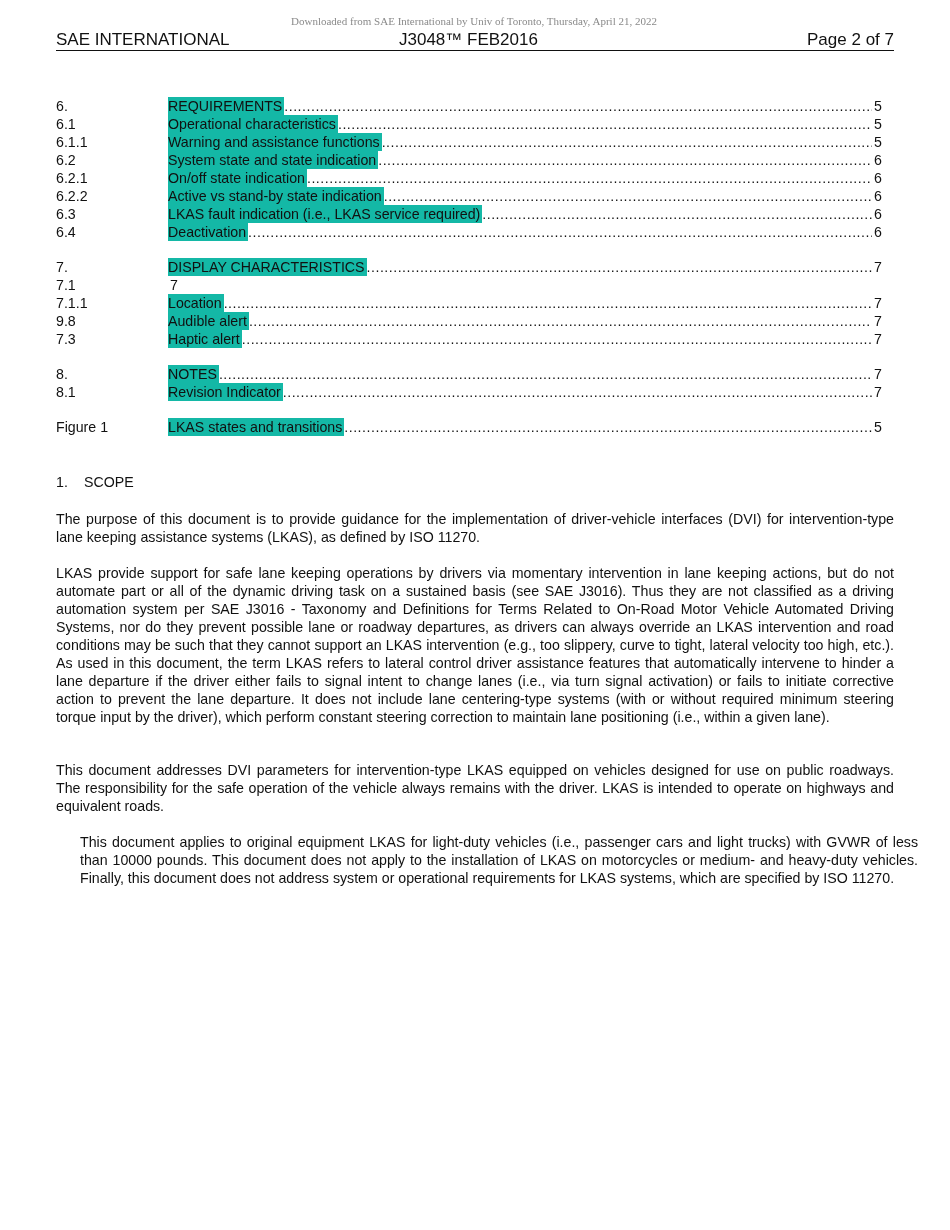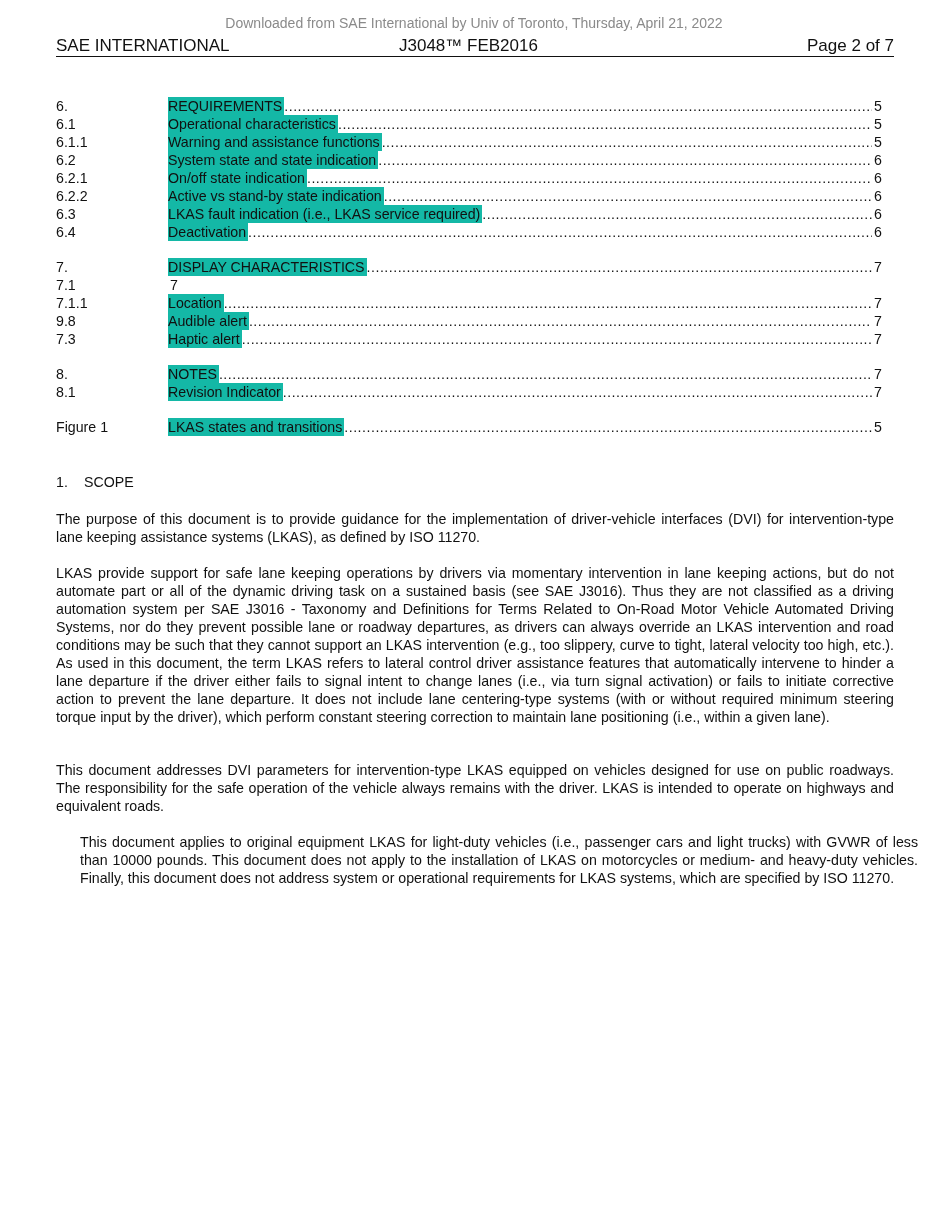--- a/index.html
+++ b/index.html
@@ -2,24 +2,24 @@
 <html><head>
   <meta charset="utf-8">
   <style>
     html, body { margin: 0; padding: 0; background: #ffffff; }
     body {
       width: 950px; height: 1230px; position: relative; overflow: hidden;
       font-family: "Liberation Sans", sans-serif; color: #111;
     }
     .download-note {
       position: absolute; top: 15px; left: 0; width: 948px; text-align: center;
-      font-family: Liberation Sans, sans-serif; font-size: 14px; color: #8a8a8a;
+      font-family: Liberation Serif, serif; font-size: 11px; color: #8a8a8a;
     }
     .page-header {
-      position: absolute; top: 36px; left: 56px; width: 838px; height: 20px;
+      position: absolute; top: 30px; left: 56px; width: 838px; height: 20px;
       border-bottom: 1px solid #111;
       font-size: 17px; line-height: 20px;
     }
     .page-header .left { position: absolute; left: 0; top: 0; }
     .page-header .center { position: absolute; left: 343px; top: 0; }
     .page-header .right { position: absolute; right: 0; top: 0; }
     .toc { position: absolute; left: 56px; top: 97px; width: 826px; font-size: 14.2px; }
     .toc-row { position: relative; height: 18px; line-height: 18px; display: flex; }
     .toc-gap { height: 17px; }
     .toc-num { width: 112px; flex: none; }

